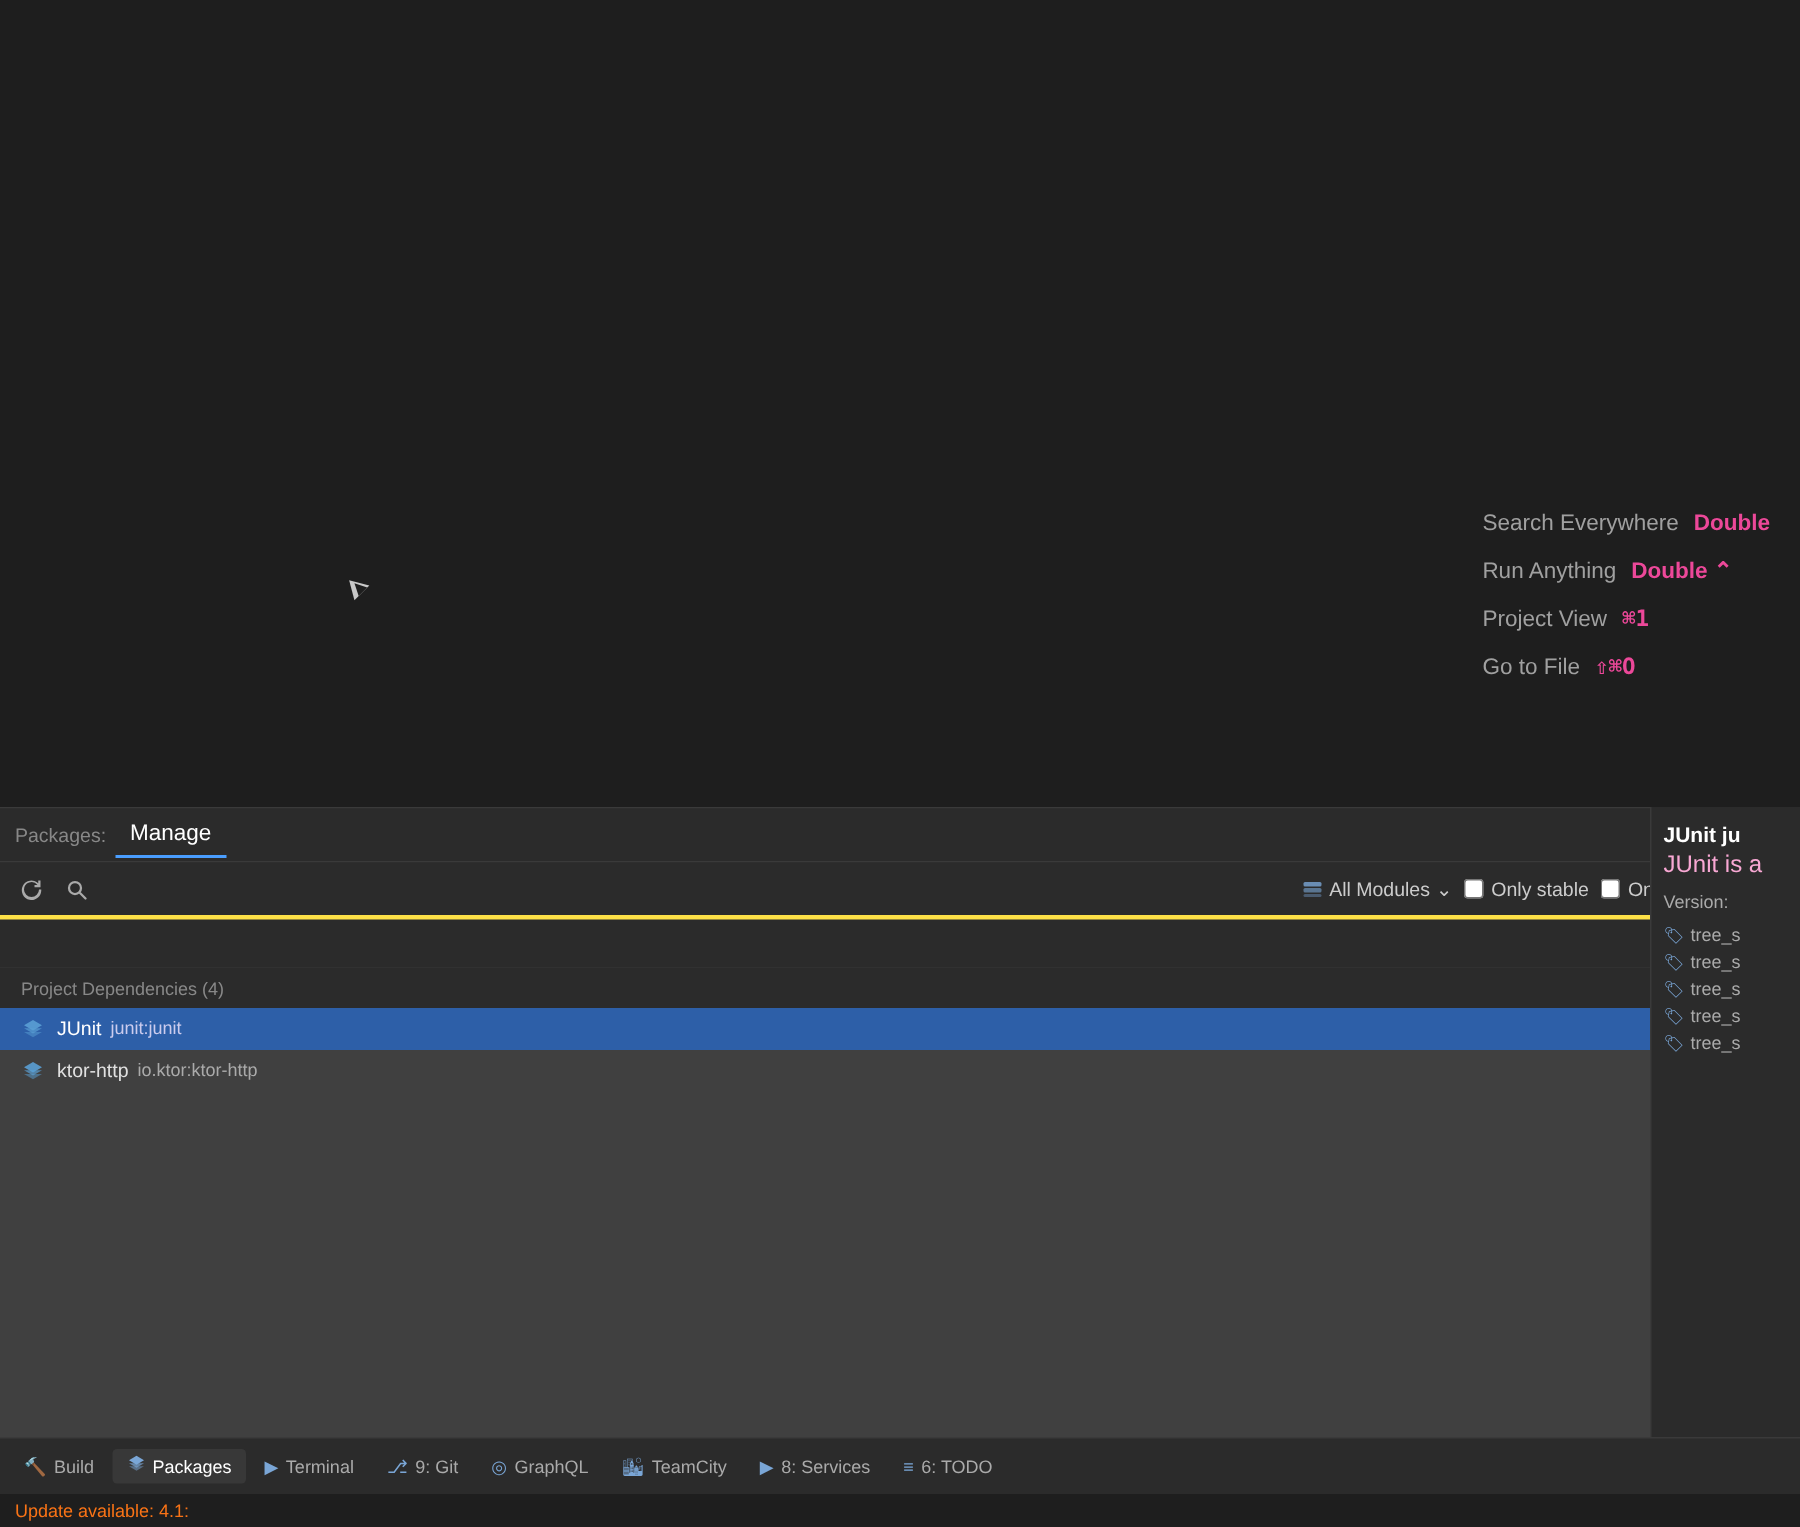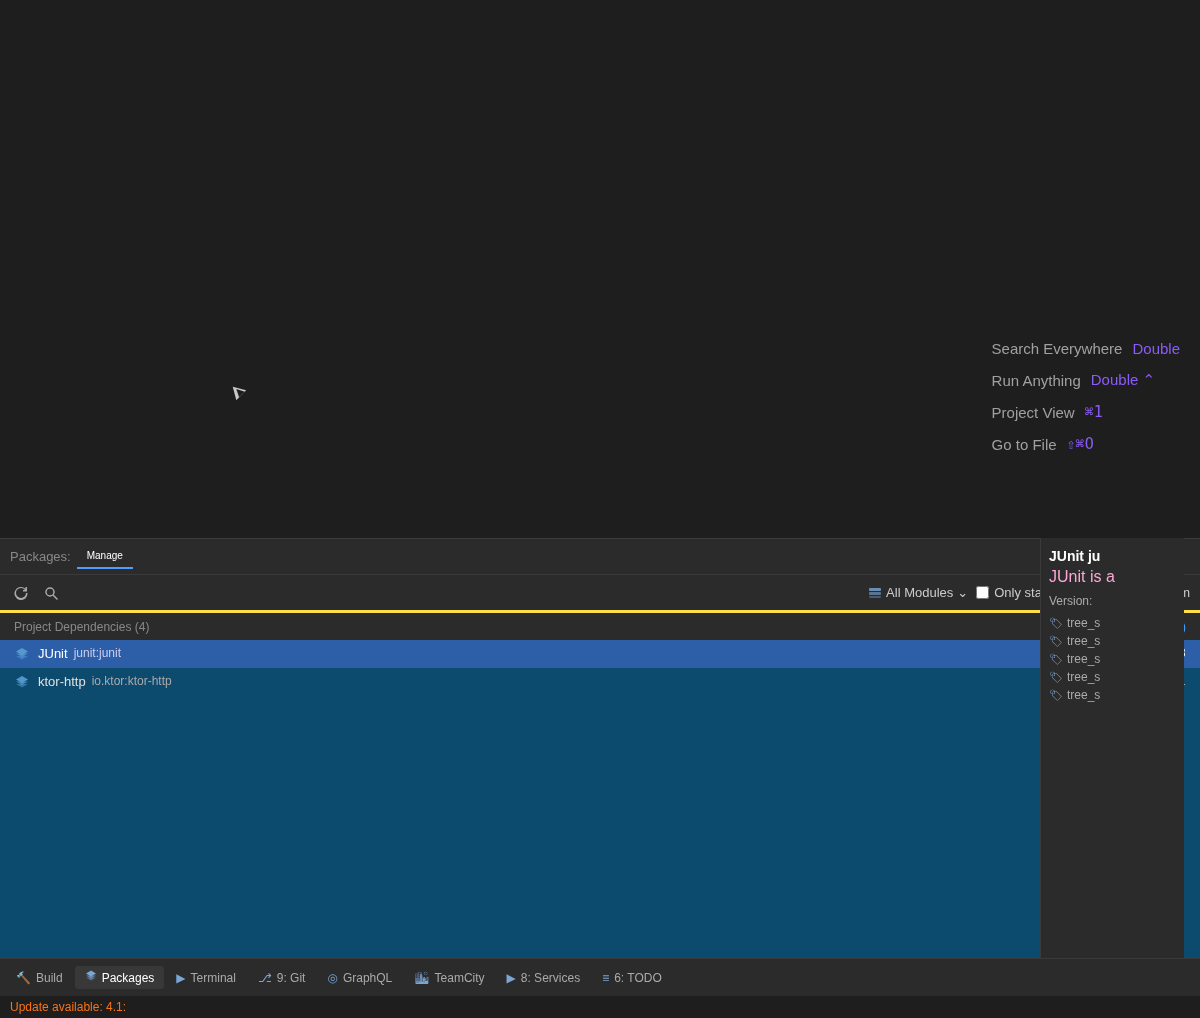--- a/index.html
+++ b/index.html
@@ -57,22 +57,23 @@
       display: flex;
       align-items: center;
       margin-bottom: 14px;
       white-space: nowrap;
     }
     .shortcut-label {
       color: #a0a0a0;
       margin-right: 10px;
     }
     .shortcut-key {
-      color: #8b5cf6;
+      color: #ec4899;
       font-size: 15px;
+      font-weight: bold;
     }
     .shortcut-key.mono {
       font-family: monospace;
     }
 
     
     .packages-panel {
       position: absolute;
       bottom: 60px;
       left: 0;
@@ -94,21 +95,21 @@
       border-bottom: 1px solid #3a3a3a;
       flex-shrink: 0;
     }
     .packages-tab-label {
       color: #888;
       font-size: 13px;
       margin-right: 6px;
     }
     .packages-tab {
       color: #d4d4d4;
-      font-size: 10px;
+      font-size: 15px;
       padding: 6px 10px;
       cursor: pointer;
       border-bottom: 2px solid transparent;
     }
     .packages-tab.active {
       color: #fff;
       border-bottom: 2px solid #4a9eff;
     }
 
     
@@ -161,21 +162,22 @@
     }
     .checkbox-group input[type="checkbox"] {
       accent-color: #4a9eff;
       cursor: pointer;
     }
 
     
     .dependencies-section {
       flex: 1;
       overflow-y: auto;
-      background: #0c4a6e;
+      background: #404040;
+      margin-top: 32px;
     }
     .section-header {
       display: flex;
       align-items: center;
       justify-content: space-between;
       padding: 6px 14px;
       font-size: 12px;
       color: #888;
       background: #2b2b2b;
     }
@@ -235,23 +237,23 @@
       font-size: 12px;
       font-family: monospace;
     }
     .dep-row.selected .dep-version {
       color: #fff;
     }
 
     
     .right-panel {
       position: absolute;
-      right: 16px;
+      right: 0;
       bottom: 60px;
-      width: 144px;
+      width: 100px;
       height: 420px;
       background: #2b2b2b;
       border-left: 1px solid #3a3a3a;
       padding: 10px 8px;
       overflow: hidden;
     }
     .right-panel-title {
       font-size: 14px;
       color: #fff;
       font-weight: bold;

